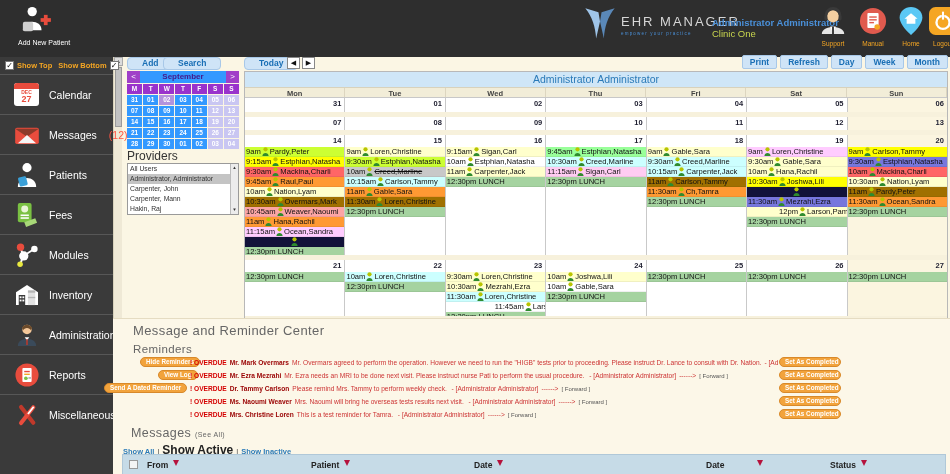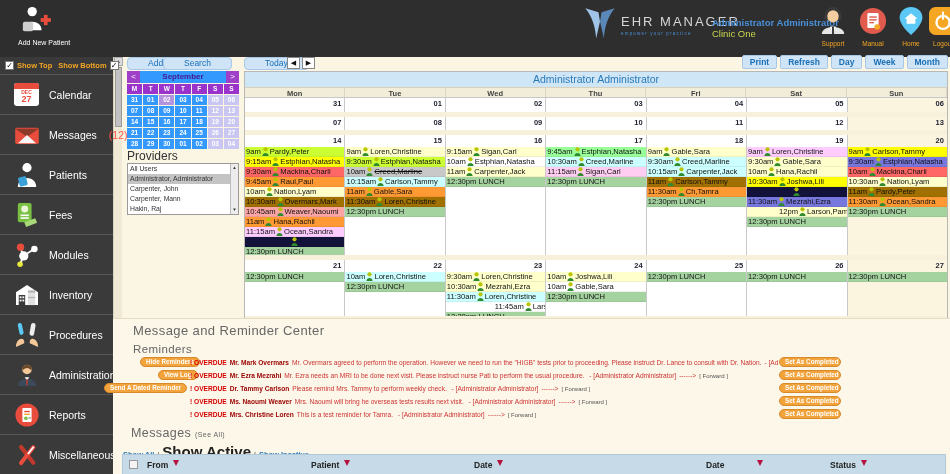--- a/index.html
+++ b/index.html
@@ -30,21 +30,21 @@
   .sb-count{font-size:10.5px;color:#ff5544;margin-left:3px}
   .ic-cal{width:25px;height:23px;background:#fff;border-radius:3px;position:relative;overflow:hidden;text-align:center}
   .ic-cal-top{height:6px;background:#e84c3d}
   .ic-cal-mon{font-size:5px;font-weight:bold;color:#e84c3d;line-height:6px;display:block}
   .ic-cal-day{font-size:9px;font-weight:bold;color:#e84c3d;line-height:9px;display:block}
   
   .vscroll{position:absolute;left:113px;top:57px;width:9px;height:417px;background:#efe9d6;border-left:1px solid #d8d2bc;z-index:3}
   .vs-arrow{width:9px;height:9px;background:#dcdcdc;border:1px solid #aaa;font-size:5px;line-height:7px;text-align:center;color:#444}
   .vs-thumb{position:absolute;left:1px;top:10px;width:7px;height:60px;background:#c2c2c2;border:1px solid #9a9a9a}
   
-  .btn-blue{position:absolute;height:13px;background:#cfe4f7;border:1px solid #a8c8e8;border-radius:4px;color:#1a6fb5;font-size:8.5px;font-weight:normal;text-align:center;line-height:11px;cursor:pointer;padding:0 20px}
+  .btn-blue{position:absolute;height:13px;background:#cfe4f7;border:1px solid #a8c8e8;border-radius:4px;color:#1a6fb5;font-size:8.5px;font-weight:bold;text-align:center;line-height:11px;cursor:pointer;padding:0 14px}
   .arrowbtn{position:absolute;top:57px;width:13px;height:12px;background:#fff;border:1px solid #888;font-size:7px;text-align:center;line-height:10px;color:#111;cursor:pointer}
   .rightbtns{position:absolute;right:2px;top:55px;display:flex;gap:3px;z-index:6}
   .rightbtns .rb{height:14px;background:#cfe4f7;border:1px solid #a8c8e8;border-radius:2px;color:#1a6fb5;font-size:8.5px;font-weight:bold;line-height:12px;padding:0 7px;cursor:pointer}
   
   .minical{position:absolute;left:127px;top:71px;width:112px}
   .mc-head{display:flex;height:12px}
   .mc-nav{width:13px;background:#a040c8;color:#fff;font-size:8px;text-align:center;line-height:12px;cursor:pointer}
   .mc-title{flex:1;background:#3399ff;color:#44188a;font-size:8px;font-weight:bold;text-align:center;line-height:12px}
   .mc-row{display:grid;grid-template-columns:repeat(7,1fr);gap:1px;margin-top:1px}
   .mc-cell{height:10px;background:#3399ff;color:#fff;font-size:6.5px;font-weight:bold;text-align:center;line-height:10px;cursor:pointer}
@@ -81,21 +81,21 @@
   .r-ov{color:#d40000;font-weight:bold}
   .r-name{color:#990000;font-weight:bold}
   .r-body,.r-sender,.r-arrow{color:#cc3333}
   .r-fwd{color:#555;font-size:6px}
   .remrow span{margin-right:3px}
   .setbtn{position:absolute;left:666px;width:62px;text-align:center}
   .msg-h1{position:absolute;left:18px;top:107px;font-size:12.5px;color:#666;letter-spacing:.4px}
   .msg-seeall{font-size:7px;color:#666}
   .msg-filters{position:absolute;left:10px;top:124px;font-size:7.5px;white-space:nowrap}
   .f-link{color:#2a7ab8;font-weight:bold;cursor:pointer}
-  .f-active{color:#222;font-weight:bold;font-size:15px;cursor:pointer}
+  .f-active{color:#222;font-weight:bold;font-size:12px;cursor:pointer}
   .f-sep{color:#444;margin:0 3px}
   .msgtable{position:absolute;left:9px;top:135px;width:824px;height:21px;background:#c6dbe7;border:1px solid #b0c8d8;display:flex;align-items:center}
   .mt-cb{width:9px;height:9px;background:#f4f4f4;border:1px solid #999;margin:0 5px 0 6px;flex:none;cursor:pointer}
   .mt-col{font-size:8.5px;font-weight:bold;color:#222;padding-left:4px;flex:none;display:flex;}
   .funnel{display:inline-block;width:0;height:0;border-left:3px solid transparent;border-right:3px solid transparent;border-top:6px solid #b5123c;margin-left:5px}
 </style>
 </head>
 <body>
 
 <div id="app">
@@ -255,31 +255,20 @@
               <rect x="5" y="13.5" width="2" height="2" fill="#fff"></rect>
               <rect x="8" y="13.5" width="2" height="2" fill="#fff"></rect>
               <rect x="5" y="17" width="2" height="2" fill="#fff"></rect>
               <rect x="8" y="17" width="2" height="2" fill="#fff"></rect>
               <rect x="14" y="7" width="8" height="16" fill="#e2e2e2"></rect>
               <rect x="14" y="7" width="8" height="2.5" fill="#b5b5b5"></rect>
               <rect x="14" y="14" width="8" height="1.5" fill="#b5b5b5"></rect>
             </svg>
           </div>
           <div class="sb-label">Inventory</div>
-        </div>
-        <div class="sb-item">
-          <div class="sb-ic">
-            <svg viewBox="0 0 26 27" width="24" height="25">
-              <rect x="4" y="1" width="4.5" height="13" rx="2.2" fill="#5bc8f5" transform="rotate(-12 6 8)"></rect>
-              <rect x="16.5" y="1" width="5" height="14" rx="2.5" fill="#ededed" transform="rotate(10 19 8)"></rect>
-              <path d="M1 27 C1 17 11 15 10 23 Z" fill="#f5c89a"></path>
-              <path d="M25 27 C25 17 15 15 16 23 Z" fill="#f5c89a"></path>
-            </svg>
-          </div>
-          <div class="sb-label">Procedures</div>
         </div>
         <div class="sb-item">
           <div class="sb-ic">
             <svg viewBox="0 0 24 25" width="22" height="23">
               <circle cx="12" cy="7" r="5.2" fill="#f5c89a"></circle>
               <path d="M6.5 5 A6.5 6.5 0 0 1 17.5 5 L16.5 8 A5.2 5.2 0 0 0 7.5 8 Z" fill="#6b4a2a"></path>
               <path d="M2 25 C2 14.5 22 14.5 22 25 Z" fill="#3a4a5a"></path>
               <path d="M9.5 15.5 L12 19 L14.5 15.5 Z" fill="#fff"></path>
               <rect x="11.2" y="17.5" width="1.6" height="6.5" fill="#c0392b"></rect>
             </svg>

